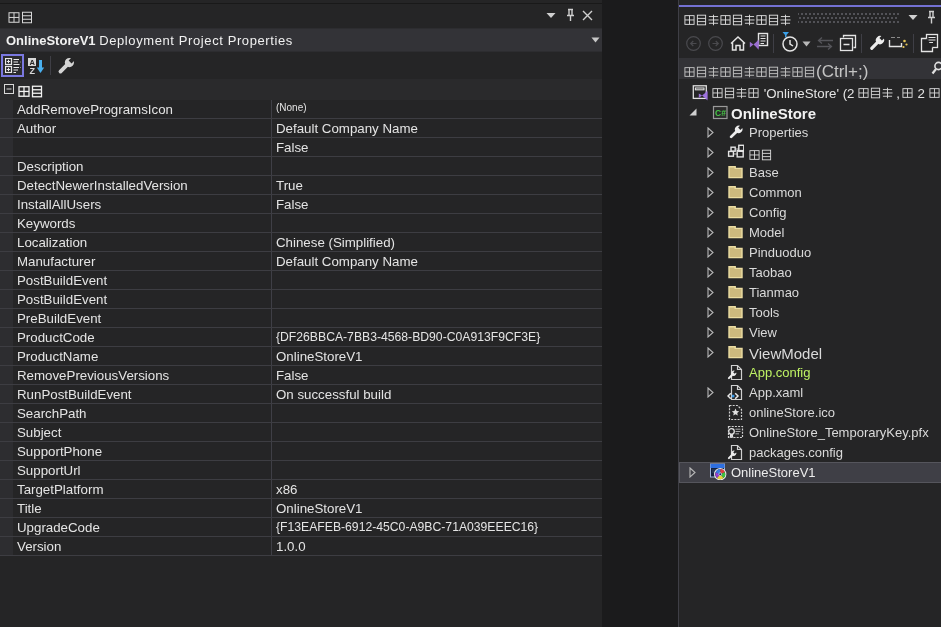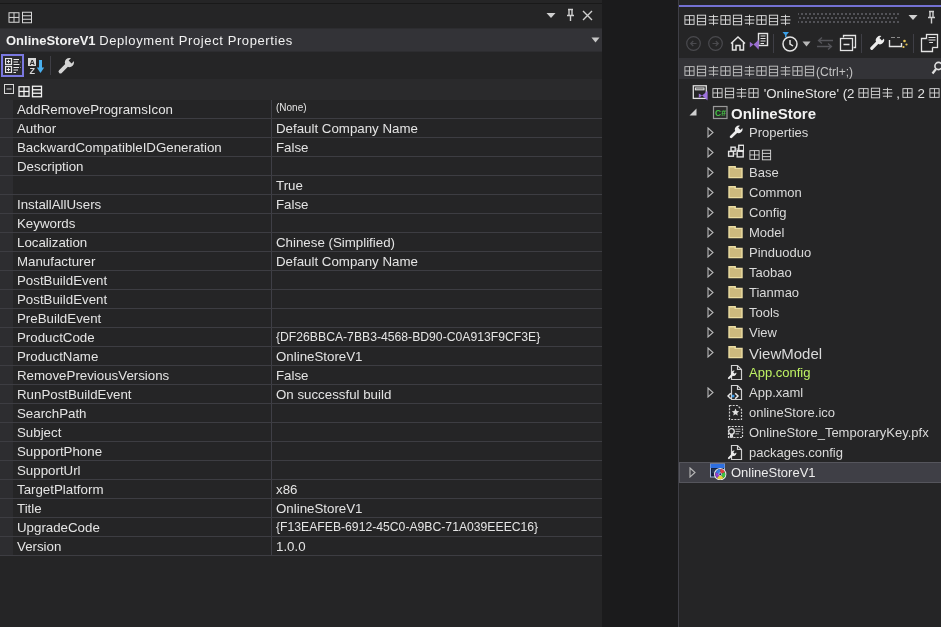--- a/index.html
+++ b/index.html
@@ -73,25 +73,25 @@
       </svg></div>
     <div class="abs" style="left:0;top:100px;width:13px;height:456px;background:#2d2d30"></div>
     <div class="abs" style="left:271px;top:100px;width:1px;height:456px;background:#3f3f46"></div>
     <div class="abs" style="left:0;top:118px;width:602px;height:1px;background:#3d3d42"></div>
     <div class="txt" style="left:17px;top:102px">AddRemoveProgramsIcon</div>
     <div class="txt" style="left:276px;top:102px;font-size:10px">(None)</div>
     <div class="abs" style="left:0;top:137px;width:602px;height:1px;background:#3d3d42"></div>
     <div class="txt" style="left:17px;top:121px">Author</div>
     <div class="txt" style="left:276px;top:121px;font-size:13.3px">Default Company Name</div>
     <div class="abs" style="left:0;top:156px;width:602px;height:1px;background:#3d3d42"></div>
-    <div class="txt" style="left:17px;top:140px">BackwardCompatibleIDGeneration</div>
     <div class="txt" style="left:276px;top:140px;font-size:13.3px">False</div>
     <div class="abs" style="left:0;top:175px;width:602px;height:1px;background:#3d3d42"></div>
     <div class="txt" style="left:17px;top:159px">Description</div>
     <div class="abs" style="left:0;top:194px;width:602px;height:1px;background:#3d3d42"></div>
+    <div class="txt" style="left:17px;top:178px">DetectNewerInstalledVersion</div>
     <div class="txt" style="left:276px;top:178px;font-size:13.3px">True</div>
     <div class="abs" style="left:0;top:213px;width:602px;height:1px;background:#3d3d42"></div>
     <div class="txt" style="left:17px;top:197px">InstallAllUsers</div>
     <div class="txt" style="left:276px;top:197px;font-size:13.3px">False</div>
     <div class="abs" style="left:0;top:232px;width:602px;height:1px;background:#3d3d42"></div>
     <div class="txt" style="left:17px;top:216px">Keywords</div>
     <div class="abs" style="left:0;top:251px;width:602px;height:1px;background:#3d3d42"></div>
     <div class="txt" style="left:17px;top:235px">Localization</div>
     <div class="txt" style="left:276px;top:235px;font-size:13.3px">Chinese (Simplified)</div>
     <div class="abs" style="left:0;top:270px;width:602px;height:1px;background:#3d3d42"></div>
@@ -282,21 +282,21 @@
       <line x1="0.5" y1="6.2" x2="11.5" y2="6.2" stroke="#c4c4c4" stroke-width="1.0"></line>
       <line x1="1" y1="9.8" x2="11" y2="9.8" stroke="#c4c4c4" stroke-width="1.0"></line>
     </svg><svg style="display:inline-block;vertical-align:-1px;margin-right:1px" width="11" height="12" viewBox="0 0 12 12.5">
       <rect x="1" y="1.5" width="10" height="9.5" fill="none" stroke="#c4c4c4" stroke-width="1.0"></rect>
       <line x1="1" y1="6.2" x2="11" y2="6.2" stroke="#c4c4c4" stroke-width="1.0"></line>
       <line x1="6" y1="1.5" x2="6" y2="11" stroke="#c4c4c4" stroke-width="1.0"></line>
     </svg><svg style="display:inline-block;vertical-align:-1px;margin-right:1px" width="11" height="12" viewBox="0 0 12 12.5">
       <rect x="1.5" y="1" width="9" height="10.5" fill="none" stroke="#c4c4c4" stroke-width="1.0"></rect>
       <line x1="1.5" y1="4.5" x2="10.5" y2="4.5" stroke="#c4c4c4" stroke-width="1.0"></line>
       <line x1="1.5" y1="8" x2="10.5" y2="8" stroke="#c4c4c4" stroke-width="1.0"></line>
-    </svg><span style="font-size:12px;color:#c4c4c4;vertical-align:0px">(Ctrl+;)</span></div>
+    </svg><span style="font-size:17px;color:#c4c4c4;vertical-align:0px">(Ctrl+;)</span></div>
 <svg class="abs" style="left:931px;top:61px" width="12" height="14">
     <circle cx="7.5" cy="5" r="3.6" fill="none" stroke="#e0e0e0" stroke-width="1.6"></circle>
     <path d="M5 8 L1.5 12.5" stroke="#e0e0e0" stroke-width="2.2"></path>
   </svg>
 <svg class="abs" style="left:692px;top:84px" width="17" height="17" viewBox="0 0 17 17">
     <rect x="1.3" y="1.8" width="13" height="12.6" fill="none" stroke="#e0e0e0" stroke-width="1.3"></rect>
 <rect x="3.4" y="4" width="8.6" height="1.8" fill="none" stroke="#e0e0e0" stroke-width="1.1"></rect>
 <path d="M6.8 9.4 L10 11.6 L6.8 13.9 Z" fill="#9d73dd"></path>
 <path d="M15.4 6.6 L10.9 11.6 L15.4 16.4 Z" fill="#9d73dd"></path>
 <path d="M10 11.6 L15.4 7.8 V15.4 Z" fill="#9d73dd"></path>

